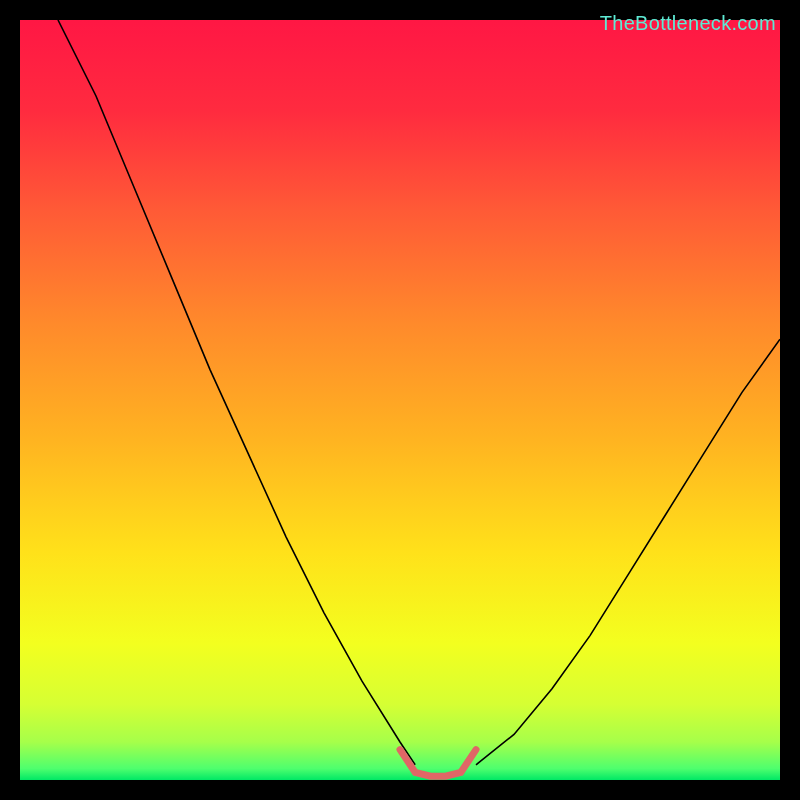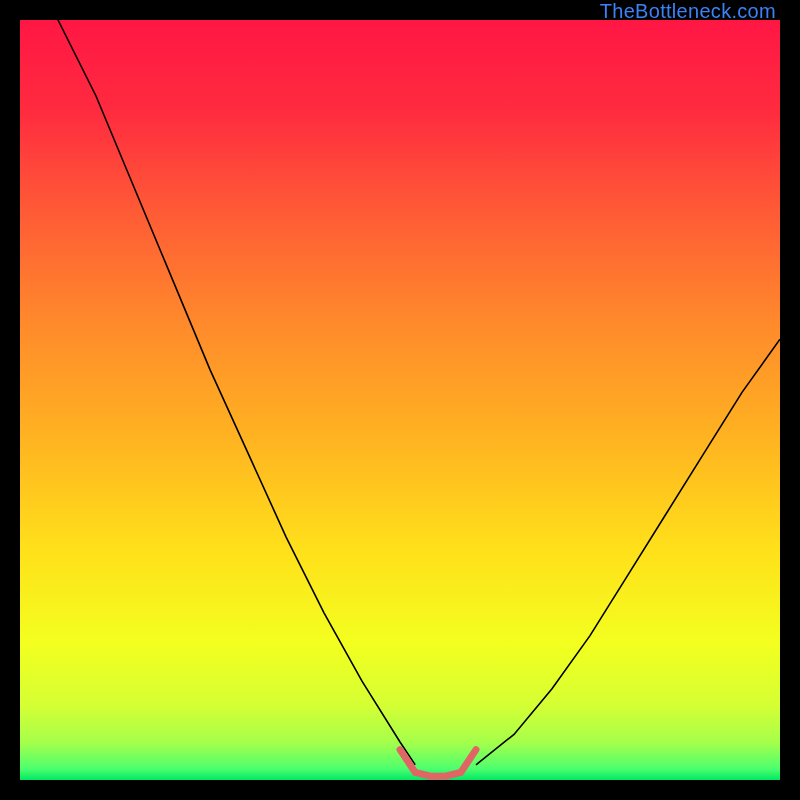--- a/index.html
+++ b/index.html
@@ -21,23 +21,23 @@
   }
   .plot {
     position: absolute;
     left: 0;
     top: 0;
     width: 760px;
     height: 760px;
   }
   .watermark {
     position: absolute;
-    top: 0;
+    top: 12px;
     right: 24px;
-    color: #3b82f6;
+    color: #5eead4;
     font-size: 20px;
     font-weight: 500;
     letter-spacing: 0.3px;
     user-select: none;
   }
   svg { display: block; }
 </style>
 </head>
 <body>
 

